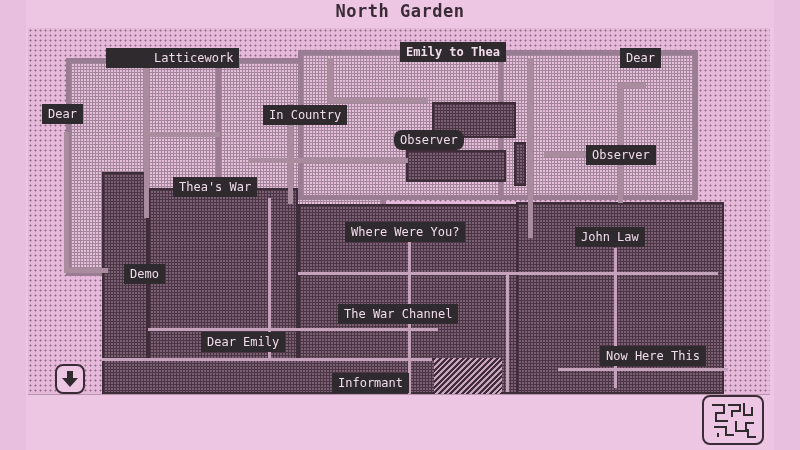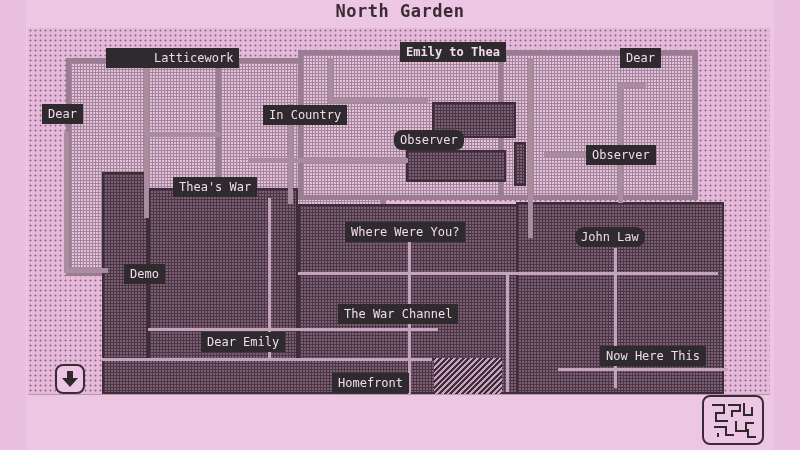--- a/index.html
+++ b/index.html
@@ -82,26 +82,26 @@
 
 <div class="label" style="left:106px;top:48px;padding-left:48px;">Latticework</div>
 <div class="label" style="left:400px;top:42px;font-weight:bold;">Emily to Thea</div>
 <div class="label" style="left:620px;top:48px;">Dear</div>
 <div class="label" style="left:42px;top:104px;">Dear</div>
 <div class="label" style="left:263px;top:105px;">In Country</div>
 <div class="label" style="left:394px;top:130px;border-radius:8px;">Observer</div>
 <div class="label" style="left:586px;top:145px;">Observer</div>
 <div class="label" style="left:173px;top:177px;">Thea's War</div>
 <div class="label" style="left:345px;top:222px;">Where Were You?</div>
-<div class="label" style="left:575px;top:227px;border-radius:9px;">John Law</div>
+<div class="label" style="left:575px;top:227px;">John Law</div>
 <div class="label" style="left:124px;top:264px;">Demo</div>
 <div class="label" style="left:338px;top:304px;">The War Channel</div>
 <div class="label" style="left:201px;top:332px;">Dear Emily</div>
 <div class="label" style="left:600px;top:346px;">Now Here This</div>
-<div class="label" style="left:332px;top:373px;">Homefront</div>
+<div class="label" style="left:332px;top:373px;">Informant</div>
 
 <div class="bottom-edge"></div>
 
 <div class="down-btn">
   <svg width="18" height="18" viewBox="0 0 18 18">
     <path d="M6 1 H12 V8 H17 L9 17 L1 8 H6 Z" fill="#2f2a2e"></path>
   </svg>
 </div>
 
 <div class="minimap">

